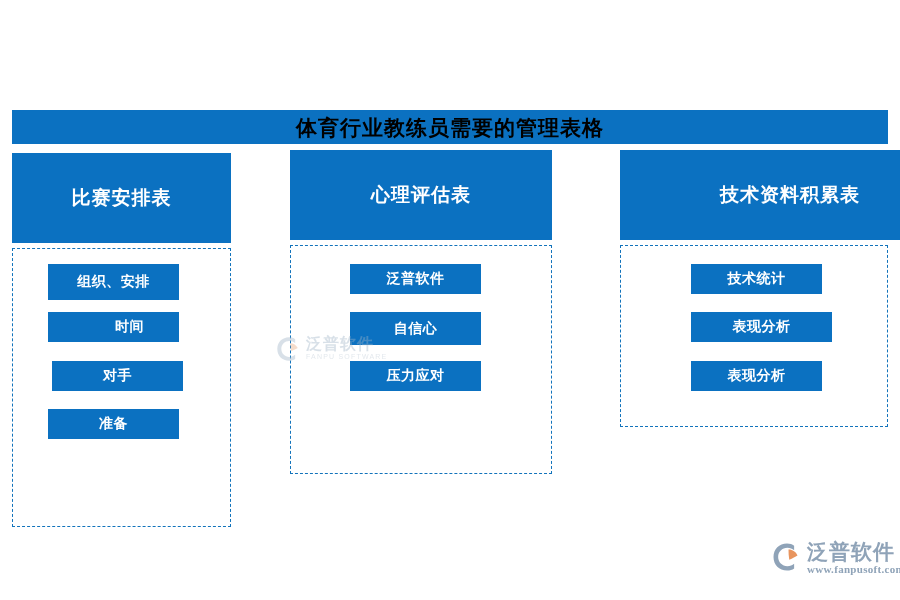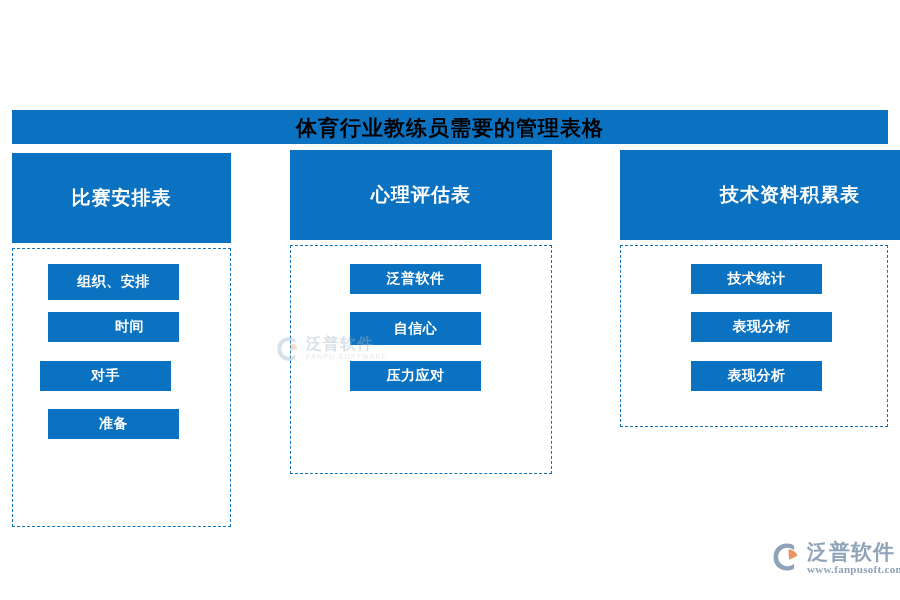--- a/index.html
+++ b/index.html
@@ -168,21 +168,21 @@
     <span class="col-header-text">比赛安排表</span>
   </div>
   <div class="col-panel" style="left:12px; top:248px; width:219px; height:279px;"></div>
 
   <div class="item-chip" style="left:48px; top:264px; width:131px; height:36px;">
     <span class="item-text">组织、安排</span>
   </div>
   <div class="item-chip" style="left:48px; top:312px; width:131px; height:30px;padding-left:32px;">
     <span class="item-text">时间</span>
   </div>
-  <div class="item-chip" style="left:40px; top:361px; width:131px; height:30px;">
+  <div class="item-chip" style="left:52px; top:361px; width:131px; height:30px;">
     <span class="item-text">对手</span>
   </div>
   <div class="item-chip" style="left:48px; top:409px; width:131px; height:30px;">
     <span class="item-text">准备</span>
   </div>
 
   <div class="col-header" style="left:290px; top:150px; width:262px; height:90px;">
     <span class="col-header-text">心理评估表</span>
   </div>
   <div class="col-panel" style="left:290px; top:245px; width:262px; height:229px;"></div>

